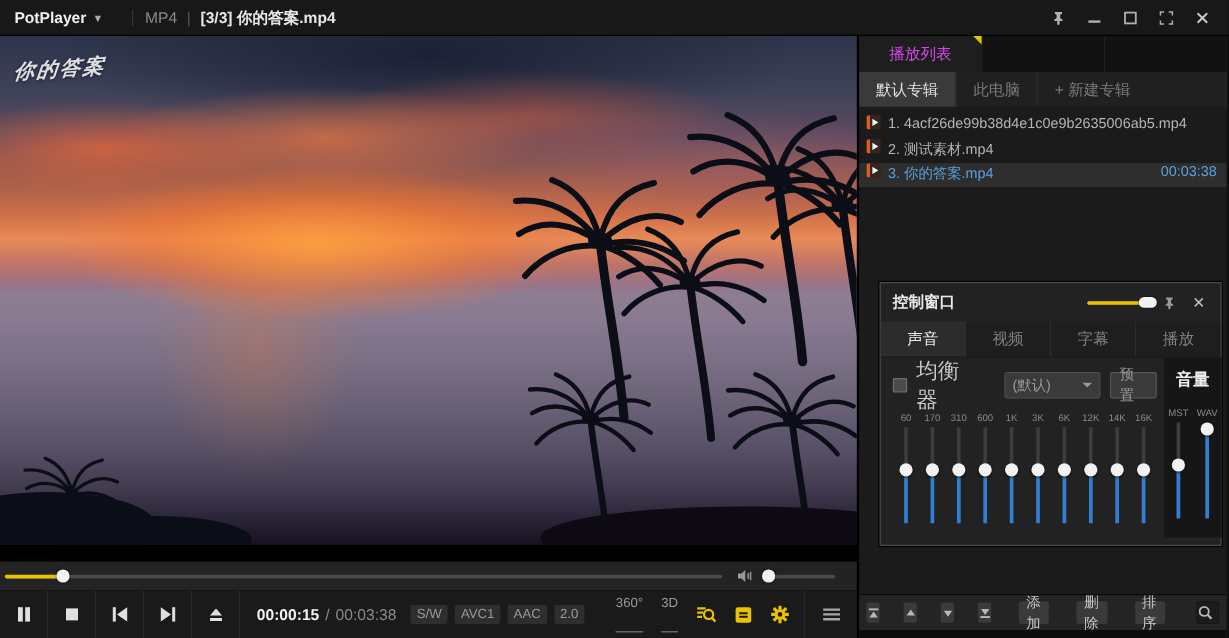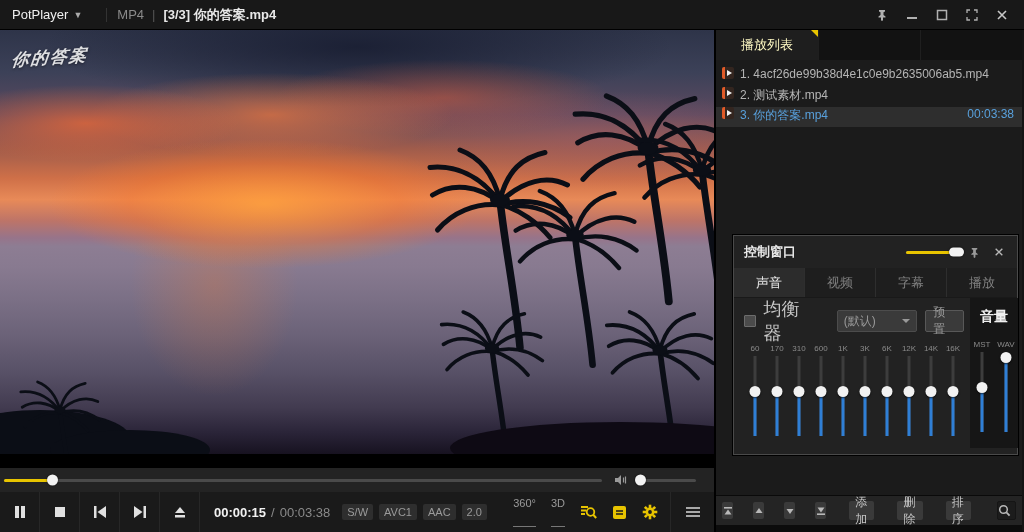--- a/index.html
+++ b/index.html
@@ -3,21 +3,21 @@
 <meta charset="utf-8">
 <style>
   * { margin:0; padding:0; box-sizing:border-box; }
   html,body { width:1024px; height:532px; overflow:hidden; background:#000;
     font-family:"Liberation Sans", sans-serif; }
   .window { width:1024px; height:532px; display:flex; flex-direction:column; background:#141414; }
 
   
   .titlebar { height:30px; background:#181818; display:flex; align-items:center; flex:0 0 30px;
     color:#ddd; font-size:13px; border-bottom:1px solid #000; }
-  .tb-app { display:flex; align-items:center; gap:5px; padding:0 14px 0 12px; font-weight:normal; color:#f0f0f0; cursor:pointer; }
+  .tb-app { display:flex; align-items:center; gap:5px; padding:0 14px 0 12px; font-weight:bold; color:#f0f0f0; cursor:pointer; }
   .tb-chev { font-size:9px; color:#aaa; }
   .tb-sep { width:1px; height:14px; background:#333; margin:0 10px; }
   .tb-codec { color:#8a8a8a; margin-right:8px; }
   .tb-pipe { color:#555; margin-right:8px; }
   .tb-title { color:#e8e8e8;font-weight:bold; }
   .tb-right { margin-left:auto; display:flex; align-items:center; gap:6px; padding-right:10px; }
   .tb-btn { width:24px; height:22px; display:flex; align-items:center; justify-content:center; cursor:pointer; }
   .tb-btn svg { display:block; }
 
   .main { flex:1; display:flex; min-height:0; }
@@ -61,21 +61,21 @@
   .badges { display:flex; gap:6px; margin-left:12px; }
   .badge { background:#2e2e2e; color:#9a9a9a; font-size:11px; padding:2px 5px; border-radius:2px; }
   .cb-right { margin-left:auto; display:flex; align-items:center; gap:15px; padding-right:12px; }
   .glabel { color:#9a9a9a; font-size:11px; border-bottom:1px solid #777; padding-bottom:17px; cursor:pointer; }
   .yicon { cursor:pointer; display:flex; }
   .menu-sec { width:44px; height:100%; border-left:1px solid #272727; display:flex; align-items:center; justify-content:center; cursor:pointer; }
 
   
   .side-panel { width:306px; background:#1b1b1b; position:relative; display:flex; flex-direction:column; }
   .pl-tabrow { height:30px; background:#121212; display:flex; flex:0 0 30px; }
-  .pl-tab { width:102px; background:#1e1e1e; color:#fef9c3; font-size:13px; display:flex;
+  .pl-tab { width:102px; background:#1e1e1e; color:#d946ef; font-size:13px; display:flex;
     align-items:center; justify-content:center; position:relative; cursor:pointer; }
   .pl-tab::after { content:""; position:absolute; top:0; right:0; border-top:7px solid #e8c400; border-left:7px solid transparent; }
   .pl-tab-empty { width:102px; border-left:1px solid #1f1f1f; }
   .album-tabs { height:29px; display:flex; background:#202020; flex:0 0 29px; font-size:13px; }
   .atab { display:flex; align-items:center; justify-content:center; color:#7a7a7a;
     border-right:1px solid #2a2a2a; cursor:pointer; padding:0 14px; }
   .atab.active { background:#3a3a3a; color:#e0e0e0; }
   .atab.grow { flex:1; justify-content:flex-start; }
 
   .pl-items { margin-top:7px; }
@@ -317,20 +317,31 @@
     </div>
 
     <div class="side-panel">
       <div class="pl-tabrow">
         <div class="pl-tab">
           <span>播放列表</span>
         </div>
         <div class="pl-tab-empty"></div>
         <div class="pl-tab-empty"></div>
       </div>
+      <div class="album-tabs">
+        <div class="atab active">
+            <span>默认专辑</span>
+          </div>
+        <div class="atab">
+            <span>此电脑</span>
+          </div>
+        <div class="atab grow">
+            <span>+ 新建专辑</span>
+          </div>
+      </div>
 
       <div class="pl-items">
         <div class="pl-item">
           <span class="fileicon"></span>
           <span>1. 4acf26de99b38d4e1c0e9b2635006ab5.mp4</span>
           <span class="dur"></span>
         </div>
         <div class="pl-item">
           <span class="fileicon"></span>
           <span>2. 测试素材.mp4</span>

